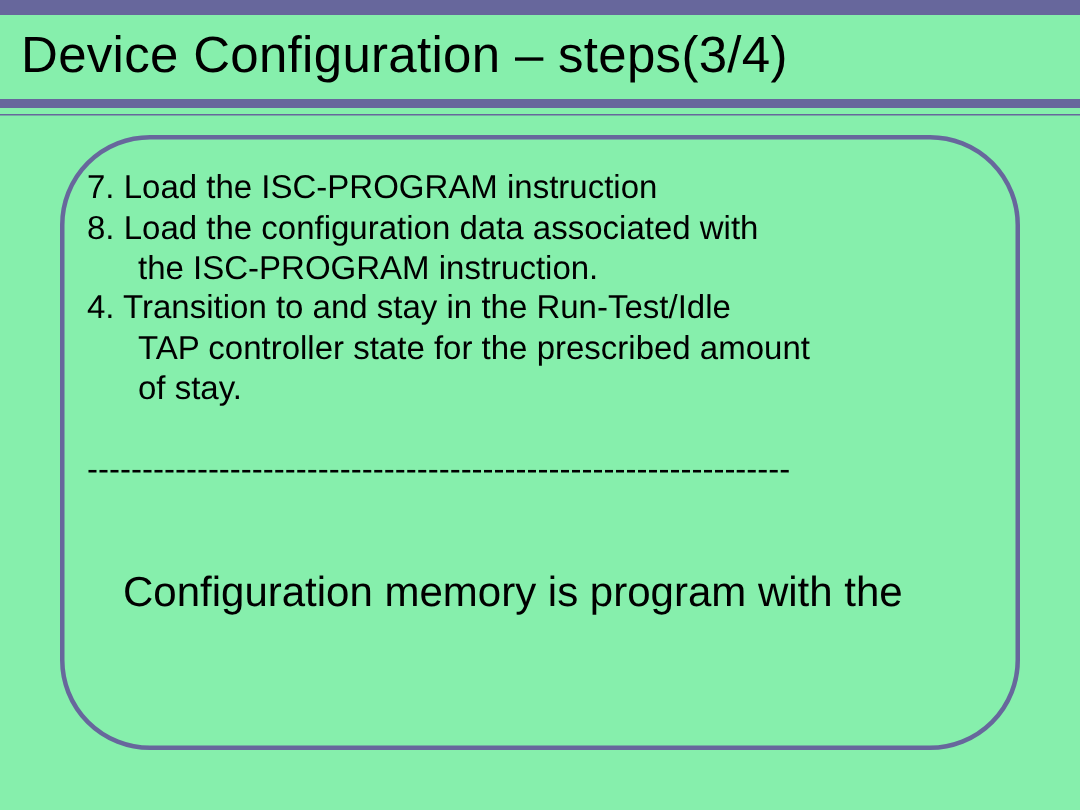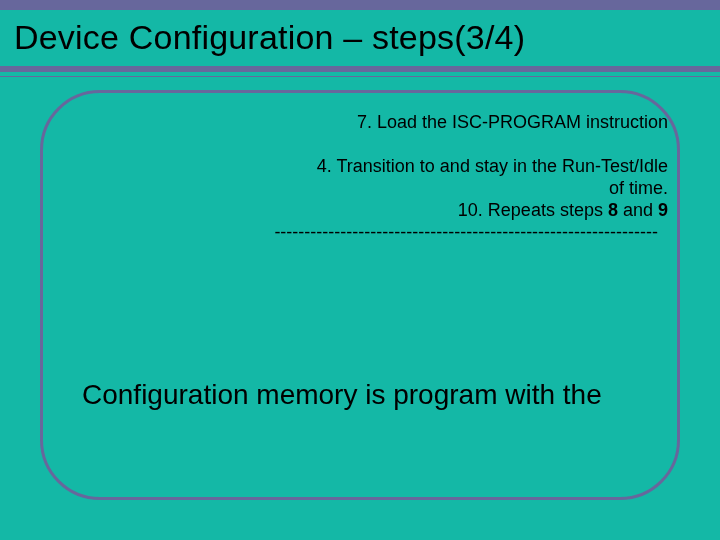--- a/index.html
+++ b/index.html
@@ -8,21 +8,21 @@
     width: 720px;
     height: 540px;
     background: #fff;
     font-family: Arial, Helvetica, sans-serif;
     overflow: hidden;
   }
   .slide {
     position: relative;
     width: 720px;
     height: 540px;
-    background: #14b8a6;
+    background: #86efac;
   }
   .top-bar {
     position: absolute;
     top: 0;
     left: 0;
     width: 720px;
     height: 10px;
     background: #67679c;
   }
   .title {
@@ -57,24 +57,23 @@
     height: 410px;
     border: 3px solid #67679c;
     border-radius: 60px;
     box-sizing: border-box;
   }
   .body-text {
     position: absolute;
     top: 112px;
     left: 58px;
     width: 610px;
-    font-size: 18px;
+    font-size: 22px;
     line-height: 1.22;
     color: #000;
-    text-align: right;
   }
   .body-text .indent {
     padding-left: 34px;
     display: block;
   }
   .sep {
     font-family: Arial, sans-serif;
     letter-spacing: 0;
     white-space: nowrap;
     overflow: hidden;
@@ -102,23 +101,25 @@
 <div class="slide">
   <div class="top-bar"></div>
   <div class="title">Device Configuration – steps(3/4)</div>
   <div class="underline-thick"></div>
   <div class="underline-thin"></div>
 
   <div class="body-frame"></div>
 
   <div class="body-text">
     <span>7. Load the ISC-PROGRAM instruction</span><br>
+    <span>8. Load the configuration data associated with</span><br>
+    <span class="indent">the ISC-PROGRAM instruction.</span>
+    <span>4. Transition to and stay in the Run-Test/Idle</span><br>
+    <span class="indent">TAP controller state for the prescribed amount</span>
+    <span class="indent">of stay.</span>
     <br>
-    <span>4. Transition to and stay in the Run-Test/Idle</span><br>
-    <span class="indent">of time.</span>
-    <span><span>10. Repeats steps </span><b>8</b><span> and </span><b>9</b></span><br>
     <span class="sep">----------------------------------------------------------------</span>
   </div>
 
   <div class="conclusion">
     <span>Configuration memory is program with the</span>
   </div>
 </div>
 
 </body></html>

